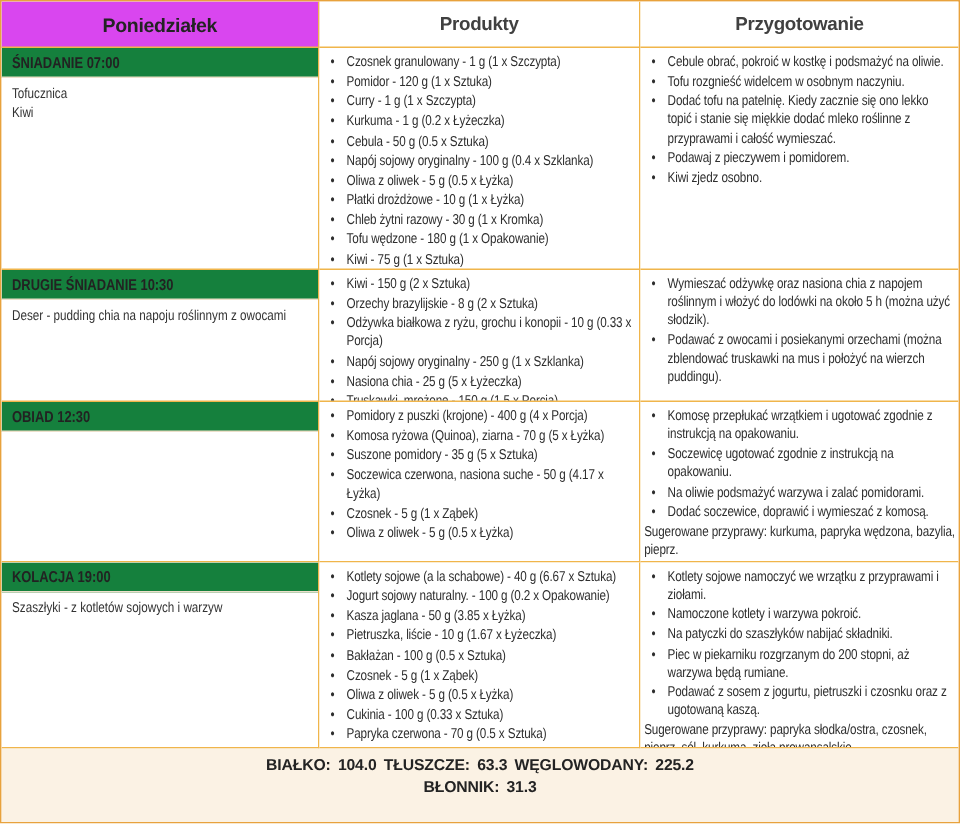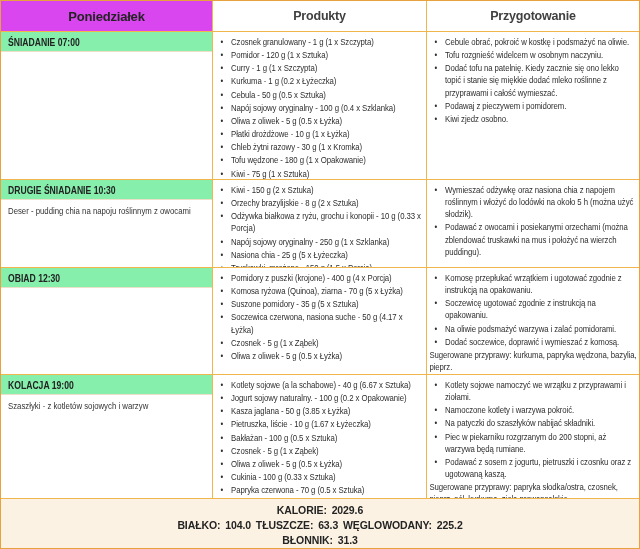--- a/index.html
+++ b/index.html
@@ -40,21 +40,21 @@
   .col-header {
     font-weight: bold;
     font-size: 12.5px;
     color: #404040;
     display: flex; align-items: center; justify-content: center;
     letter-spacing: -0.2px;
   }
 
   
   .meal-time {
-    background: #86efac;
+    background: #15803d;
     border-bottom: 1px solid #ece0ca;
     padding: 4px 7px 3px 7px;
     font-weight: bold;
     font-size: 10.5px;
     color: #222;
     overflow: hidden;
   }
   .meal-name { padding: 5px 7px; font-size: 9.5px; color: #333; }
   ul.plain { list-style: none; }
   ul.plain li { line-height: 1.32; }
@@ -110,20 +110,26 @@
   <div class="row">
     <div class="cell day-header">Poniedziałek</div>
     <div class="cell col-header">Produkty</div>
     <div class="cell col-header last-col">Przygotowanie</div>
   </div>
 
   <div class="row">
     <div class="cell">
       <div class="meal-time">
           <span class="sq">ŚNIADANIE 07:00</span>
+        </div>
+      <div class="meal-name">
+          <ul class="plain sq">
+            <li>Tofucznica</li>
+            <li>Kiwi</li>
+          </ul>
         </div>
     </div>
     <div class="cell list-cell">
       <ul class="bullets sq">
           <li>Czosnek granulowany - 1 g (1 x Szczypta)</li>
           <li>Pomidor - 120 g (1 x Sztuka)</li>
           <li>Curry - 1 g (1 x Szczypta)</li>
           <li>Kurkuma - 1 g (0.2 x Łyżeczka)</li>
           <li>Cebula - 50 g (0.5 x Sztuka)</li>
           <li>Napój sojowy oryginalny - 100 g (0.4 x Szklanka)</li>
@@ -234,24 +240,20 @@
           <li>Na patyczki do szaszłyków nabijać składniki.</li>
           <li>Piec w piekarniku rozgrzanym do 200 stopni, aż warzywa będą rumiane.</li>
           <li>Podawać z sosem z jogurtu, pietruszki i czosnku oraz z ugotowaną kaszą.</li>
         </ul>
       <div class="note sq">Sugerowane przyprawy: papryka słodka/ostra, czosnek, pieprz, sól, kurkuma, zioła prowansalskie.</div>
     </div>
   </div>
 
   <div class="footer">
     <div class="fline">
-      <span>KALORIE:</span>
-      <span>2029.6</span>
-    </div>
-    <div class="fline">
       <span>BIAŁKO:</span>
       <span>104.0</span>
       <span>TŁUSZCZE:</span>
       <span>63.3</span>
       <span>WĘGLOWODANY:</span>
       <span>225.2</span>
     </div>
     <div class="fline">
       <span>BŁONNIK:</span>
       <span>31.3</span>

